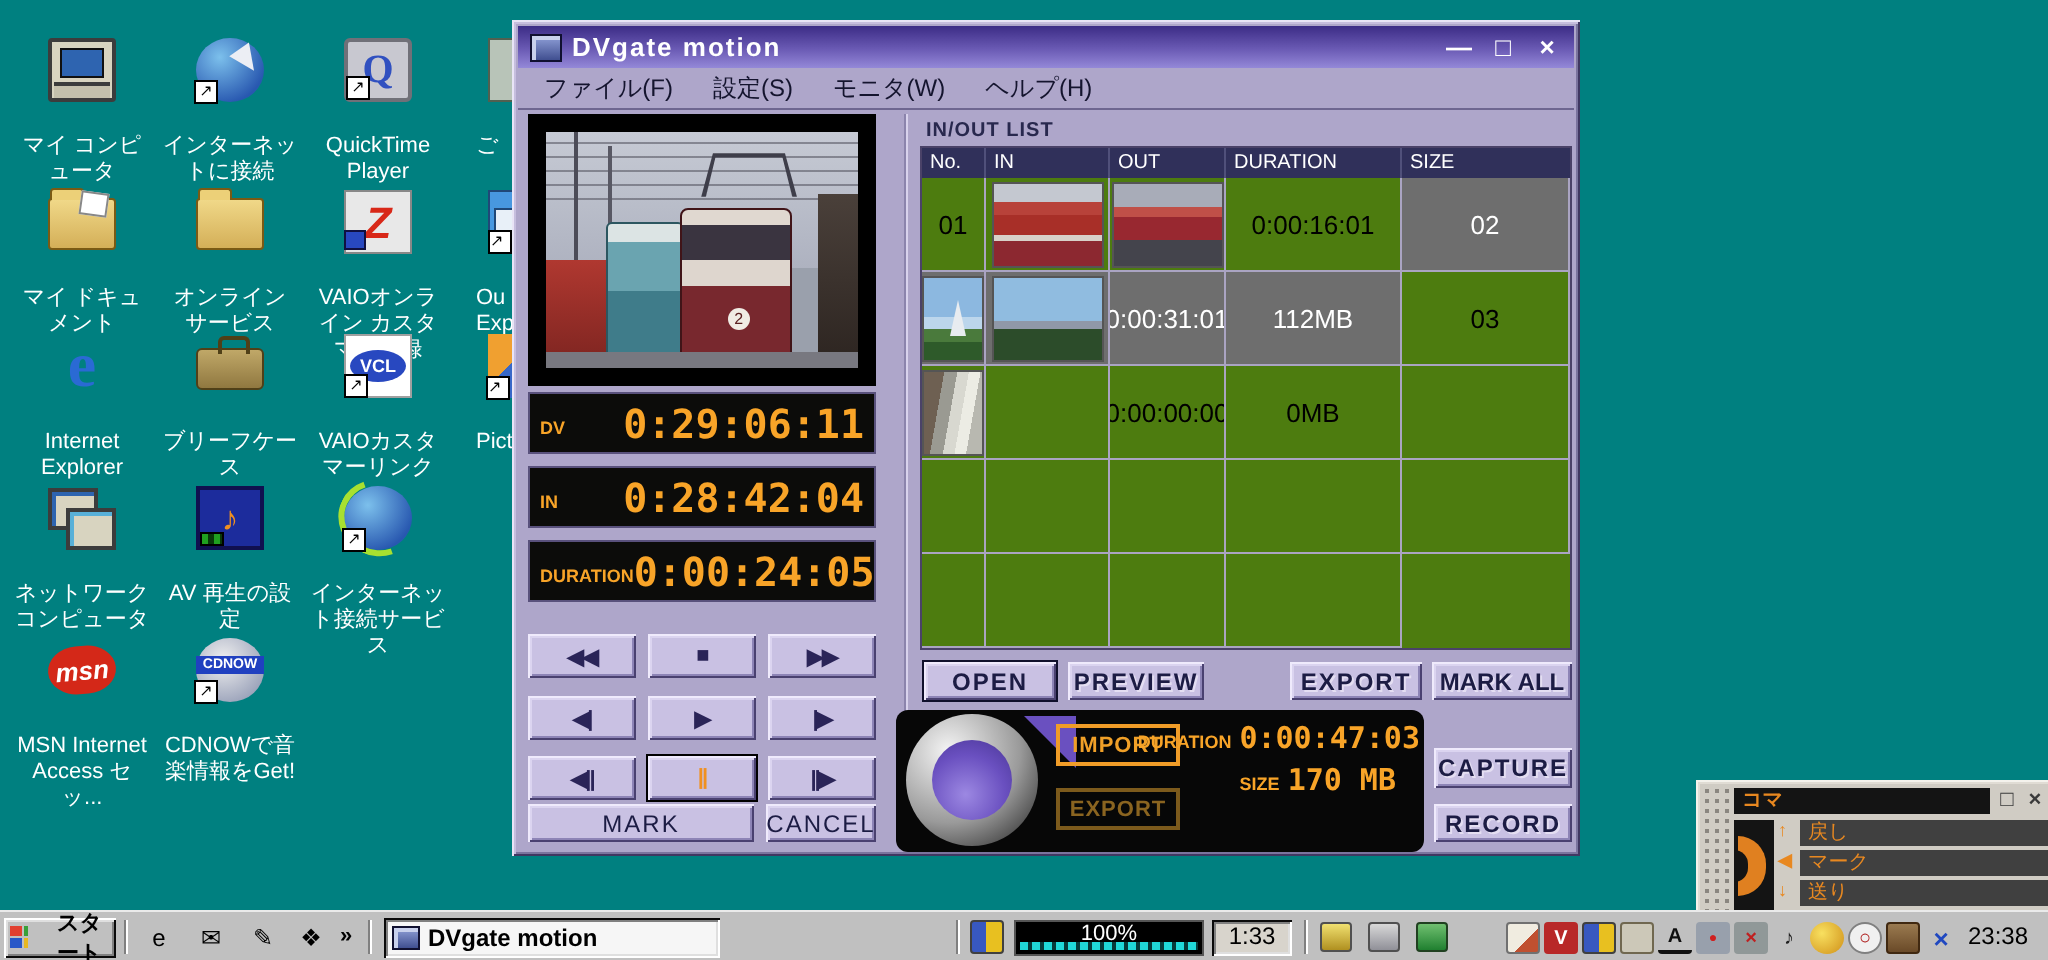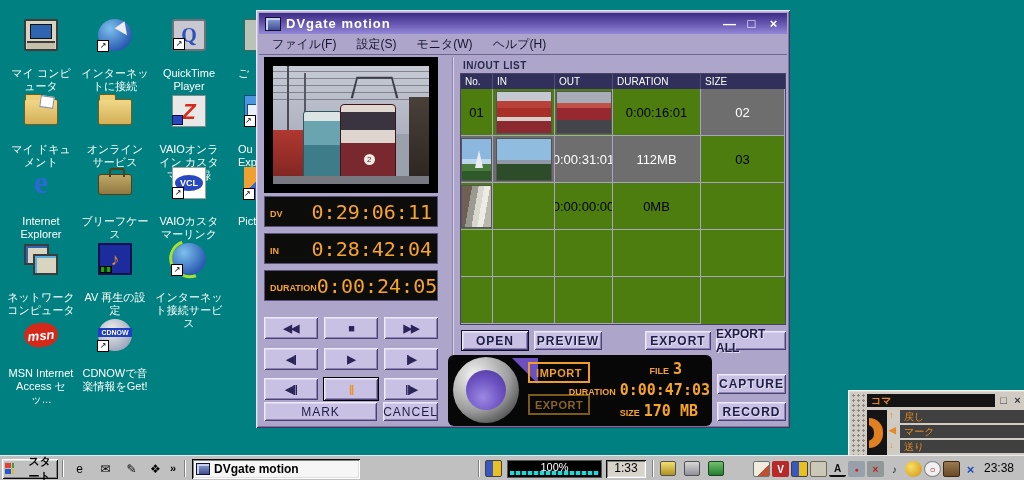--- a/index.html
+++ b/index.html
@@ -69,21 +69,21 @@
 .v-truckL{position:absolute;left:0;bottom:0;width:20%;height:46%;background:linear-gradient(#b03830,#7c2420)}
 .v-tramT{position:absolute;left:19%;bottom:6%;width:25%;height:56%;background:linear-gradient(180deg,#dce4e4 0 14%,#6aa4b0 14% 52%,#3f7c8a 52%);border:1px solid #2c5660;border-radius:3px 3px 0 0}
 .v-tramM{position:absolute;left:43%;bottom:4%;width:36%;height:64%;background:linear-gradient(180deg,#e0d8d0 0 10%,#3a3440 10% 34%,#ded6ce 34% 52%,#78282e 52% 100%);border:1px solid #401418;border-radius:4px 4px 0 0}
 .v-tramM::after{content:"2";position:absolute;left:42%;bottom:18%;width:11px;height:11px;background:#f0ece4;border-radius:50%;color:#5a2020;font-size:8px;line-height:11px;text-align:center}
 .v-truckR{position:absolute;right:0;bottom:0;width:13%;height:74%;background:linear-gradient(#4a403a,#2c2420)}
 .v-road{position:absolute;left:0;right:0;bottom:0;height:7%;background:#787880}
 
 
 .tc{position:absolute;left:8px;width:174px;height:31px;background:#0c0c0a;border:1px solid #59517c;display:flex;align-items:flex-end;padding:2px 5px}
 .tc-label{color:#f8a428;font-size:9px;font-weight:bold;margin-bottom:5px;letter-spacing:0}
-.tc-value{margin-left:auto;color:#f8a428;font-family:"DejaVu Sans Mono",monospace;font-size:20px;font-weight:normal;line-height:24px}
+.tc-value{margin-left:auto;color:#f8a428;font-family:"DejaVu Sans Mono",monospace;font-size:20px;font-weight:bold;line-height:24px}
 
 
 .tbtn{position:absolute;width:54px;height:22px;color:#2a2458;font-size:11px;font-weight:bold;display:flex;align-items:center;justify-content:center;letter-spacing:-1px}
 .tbtn.active{outline:1px solid #000;color:#f09020}
 .wbtn{position:absolute;height:19px;color:#1c1c44;font-size:12px;display:flex;align-items:center;justify-content:center;letter-spacing:1px}
 
 
 .iol-title{position:absolute;left:207px;top:50px;font-size:10px;font-weight:bold;color:#28284e;letter-spacing:.5px}
 .iolist{position:absolute;left:204px;top:63px;width:326px;background:#4d7c0f;border:1px solid #4a4268;display:grid;grid-template-columns:32px 62px 58px 88px 84px}
 .hc{background:#30305a;color:#fff;font-size:10px;padding:2px 0 2px 4px;border-right:1px solid #50507a;height:15px}
@@ -321,34 +321,30 @@
       <div class="bc"></div>
         <div class="bc"></div>
         <div class="bc"></div>
         <div class="bc"></div>
         <div class="bc"></div>
     </div>
 
     <div class="wbtn lr" style="left:206px;top:321px;width:66px;outline:1px solid #10102c;font-weight:bold">OPEN</div>
     <div class="wbtn lr dis" style="left:278px;top:321px;width:68px;font-weight:bold">PREVIEW</div>
     <div class="wbtn lr dis" style="left:389px;top:321px;width:66px;font-weight:bold">EXPORT</div>
-    <div class="wbtn lr dis" style="left:460px;top:321px;width:70px;font-weight:bold;letter-spacing:0">EXPORT ALL</div>
+    <div class="wbtn lr dis" style="left:460px;top:321px;width:70px;font-weight:bold;letter-spacing:0">MARK ALL</div>
 
     <div class="iopanel">
       <div class="wedge"></div>
       <div class="knob">
           <div class="knob-in"></div>
         </div>
       <div class="ioBtn" style="top:7px">IMPORT</div>
       <div class="ioBtn dim" style="top:39px">EXPORT</div>
       <div class="ioinfo">
-        <div class="iorow" style="padding-right:28px">
-          <span class="lbl">FILE</span>
-          <span class="val">3</span>
-        </div>
         <div class="iorow">
           <span class="lbl">DURATION</span>
           <span class="val">0:00:47:03</span>
         </div>
         <div class="iorow" style="padding-right:12px">
           <span class="lbl">SIZE</span>
           <span class="val">170 MB</span>
         </div>
       </div>
     </div>

